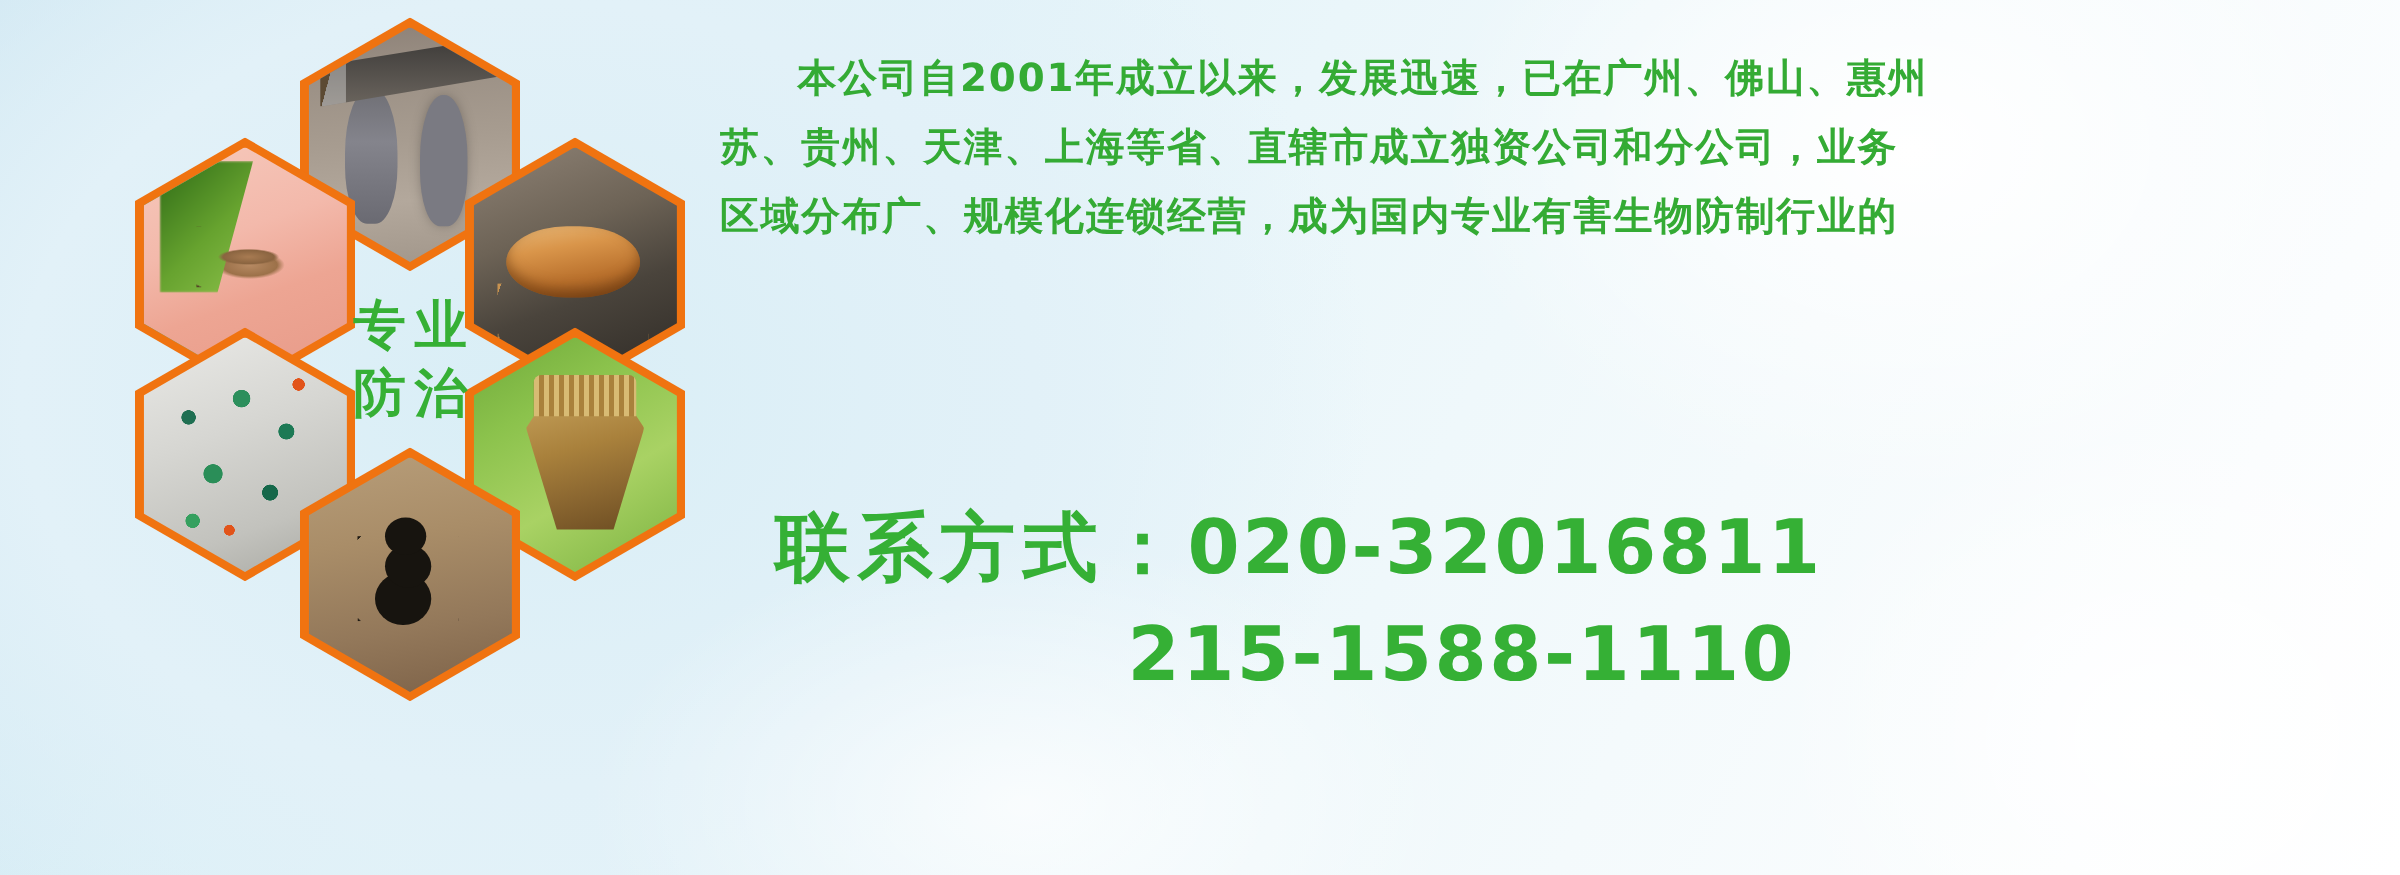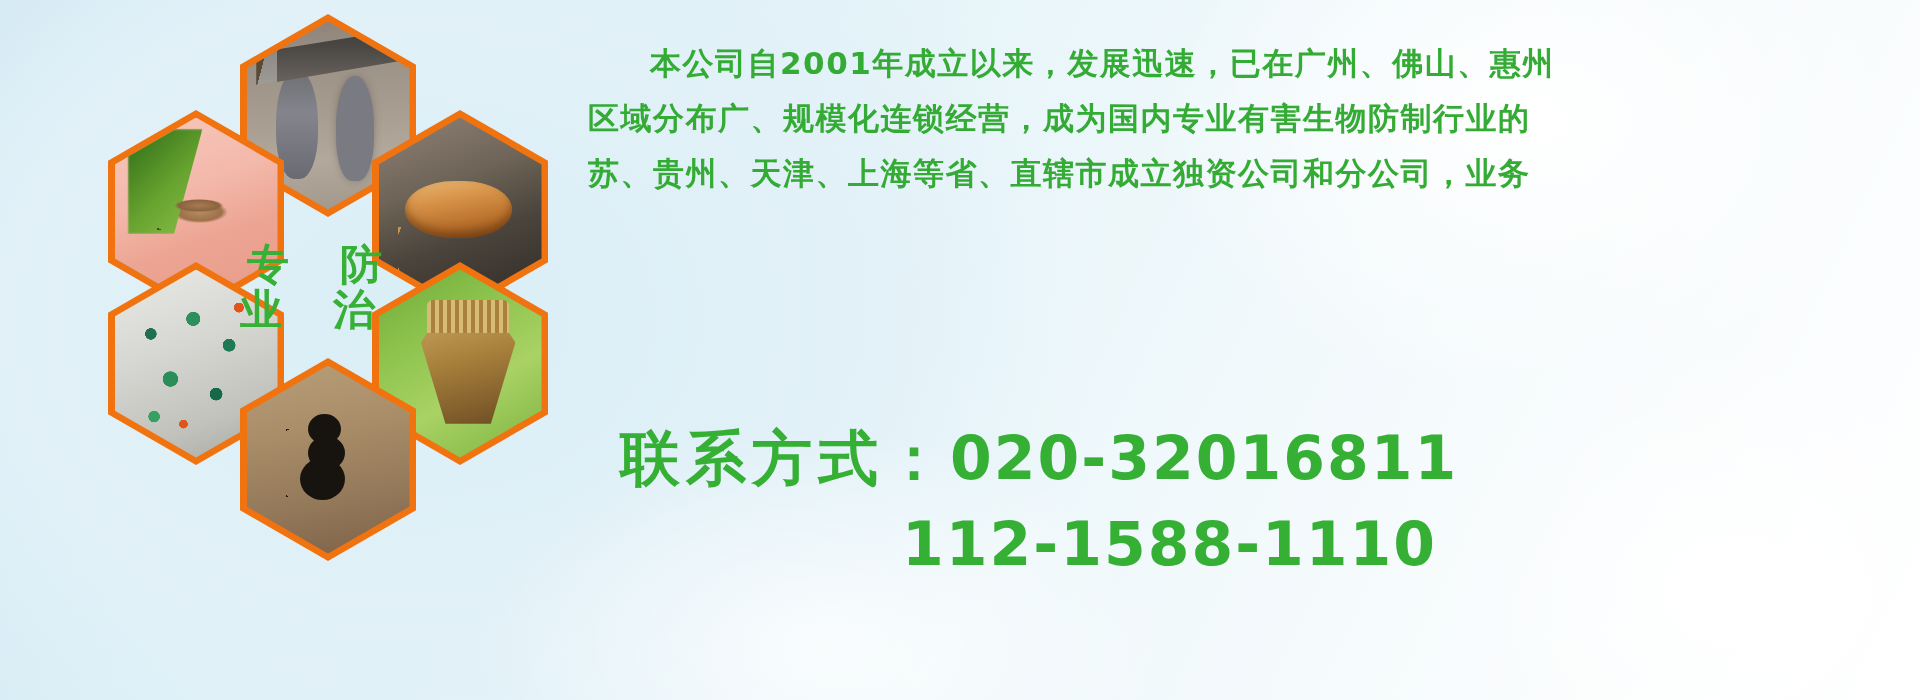--- a/index.html
+++ b/index.html
@@ -44,21 +44,21 @@
   
   .hex.top      {left:154px;top:8px;}
   .hex.left-up  {left:22px;top:104px;}
   .hex.right-up {left:286px;top:104px;}
   .hex.left-dn  {left:22px;top:256px;}
   .hex.right-dn {left:286px;top:256px;}
   .hex.bottom   {left:154px;top:352px;}
 
   #hex-center-label{
     position:absolute;left:154px;top:180px;width:176px;height:203px;
-    display:flex;flex-direction:row;align-items:center;justify-content:center;
+    display:flex;flex-direction:column;align-items:center;justify-content:center;
     gap:10px;
   }
   #hex-center-label span{
     color:#36b035;
     font-size:42px;font-weight:700;letter-spacing:7px;
     line-height:1.05;text-indent:7px;
     font-family:"DejaVu Sans","Liberation Sans",sans-serif;
   }
 
   
@@ -148,35 +148,35 @@
     clip-path:polygon(22% 0,78% 0,100% 28%,74% 100%,26% 100%,0 28%);
   }
   .art.stinkbug::after{
     content:"";position:absolute;left:30%;top:16%;width:50%;height:18%;
     background:repeating-linear-gradient(90deg,#d8bb74 0 4px,#a9813c 4px 8px);
     border-radius:6px 6px 0 0;
   }
 
   
   #about-block{
-    position:absolute;left:588px;top:36px;width:1290px;
+    position:absolute;left:576px;top:36px;width:1290px;
   }
   #about-block p{
     margin:0;
     color:#34ab34;
     font-size:31px;
     font-weight:700;
     line-height:55px;
     letter-spacing:1.5px;
     font-family:"DejaVu Sans","Liberation Sans",sans-serif;
     white-space:nowrap;
   }
   #about-block p.indent{text-indent:62px;}
 
-  #contact-block{position:absolute;left:620px;top:415px;width:1290px;}
+  #contact-block{position:absolute;left:620px;top:395px;width:1290px;}
   .contact-line{
     color:#35b035;
     font-weight:700;
     font-family:"DejaVu Sans","Liberation Sans",sans-serif;
     white-space:nowrap;
     line-height:86px;
     letter-spacing:2px;
   }
   #contact-primary{font-size:60px;}
   #contact-primary .label{letter-spacing:6px;}
@@ -230,26 +230,26 @@
     </div>
 
     <div id="hex-center-label">
       <span>专业</span>
       <span>防治</span>
     </div>
   </div>
 
   <div id="about-block">
     <p class="indent">本公司自2001年成立以来，发展迅速，已在广州、佛山、惠州</p>
+    <p>苏、贵州、天津、上海等省、直辖市成立独资公司和分公司，业务</p>
     <p>区域分布广、规模化连锁经营，成为国内专业有害生物防制行业的</p>
-    <p>苏、贵州、天津、上海等省、直辖市成立独资公司和分公司，业务</p>
   </div>
 
   <div id="contact-block">
     <div class="contact-line" id="contact-primary">
       <span class="label">联系方式：</span><span>020-32016811</span>
     </div>
     <div class="contact-line" id="contact-secondary">
-      <span>112-1588-1110</span>
+      <span>215-1588-1110</span>
     </div>
   </div>
 
 </div>
 
 </body></html>

